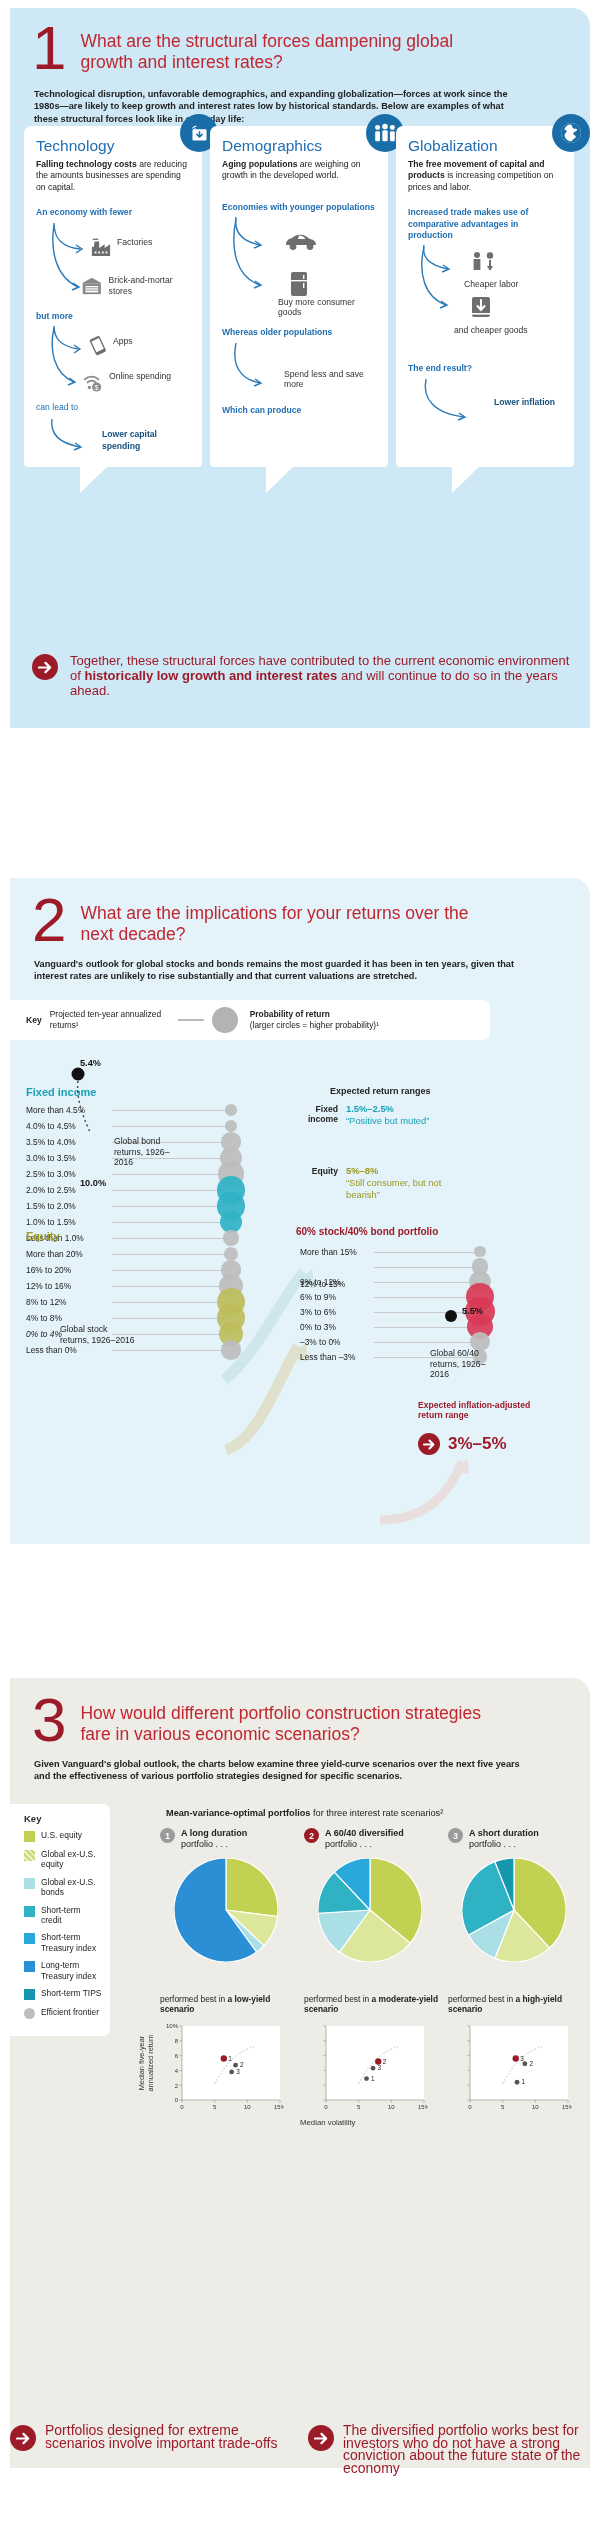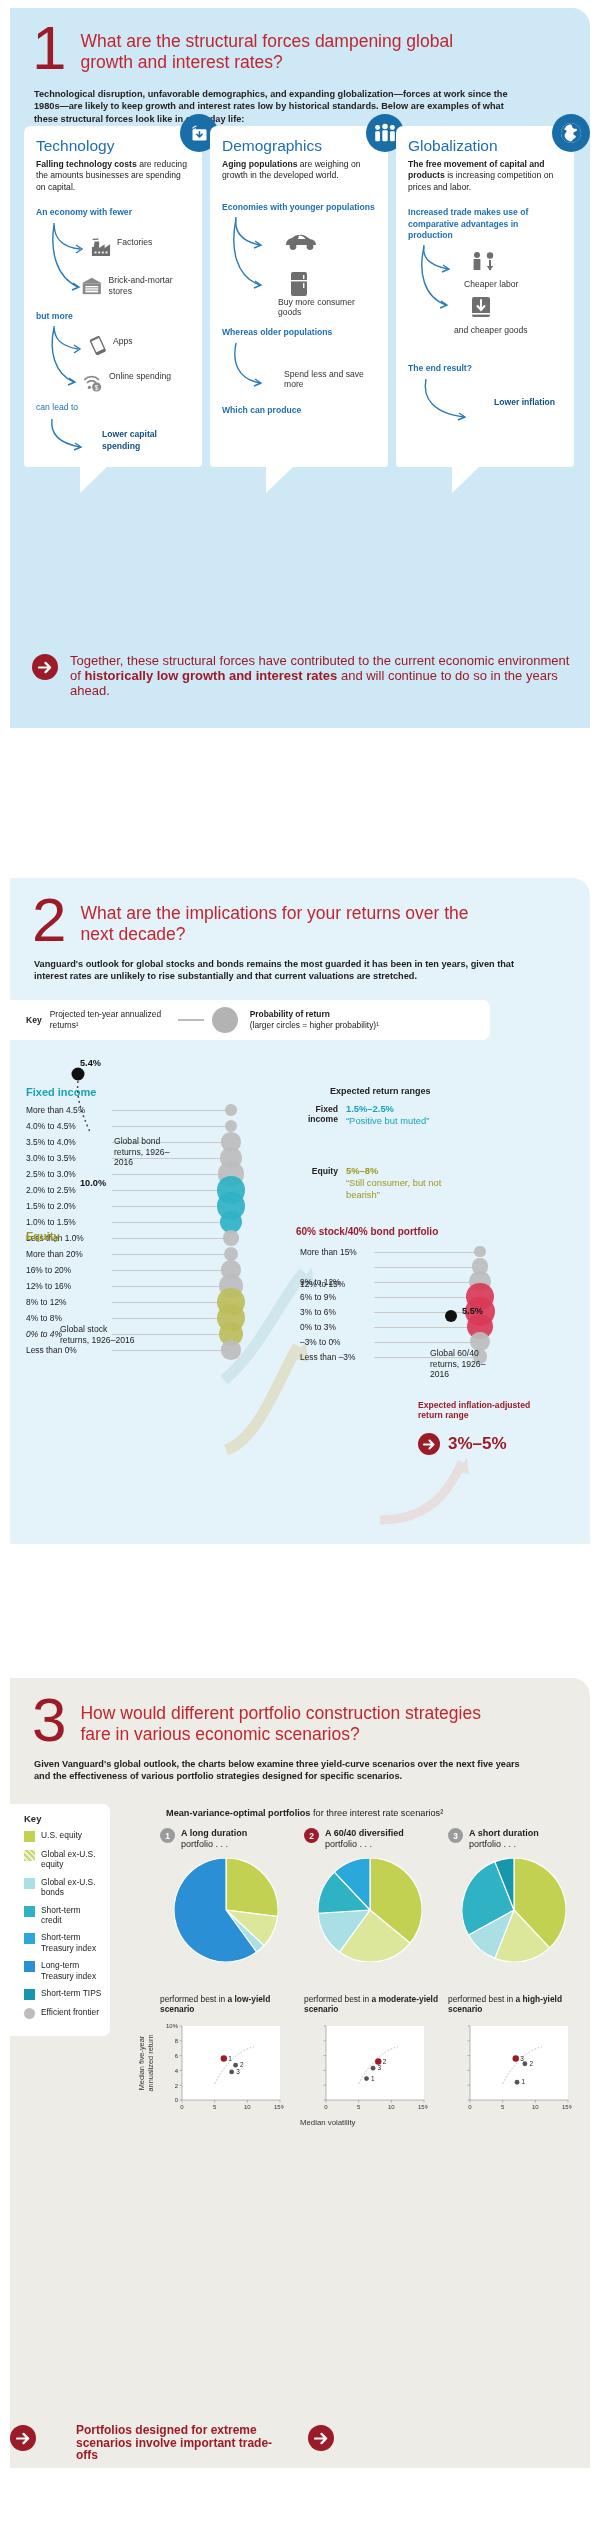--- a/index.html
+++ b/index.html
@@ -138,21 +138,21 @@
   .ylab-rot{
     position:absolute; transform:rotate(-90deg); transform-origin:left top;
     font-size:7.4px; line-height:8.6px; color:#333; width:70px; text-align:center;
   }
   .xlab{ position:absolute; font-size:7.8px; color:#333; }
 
   .foot{
     position:absolute; left:10px; top:2424px; width:580px; display:flex; gap:16px;
   }
   .foot .col{ display:flex; gap:9px; width:282px; }
-  .foot .txt{ color:#9c1b28; font-size:12px; line-height:12.6px; font-weight:bold;margin-left:31px;}
+  .foot .txt{ color:#9c1b28; font-size:14px; line-height:12.6px; font-weight:normal;}
 </style>
 </head>
 <body>
 
 <div class="sec" id="sec1">
   <div class="head">
     <div class="bignum">1</div>
     <div class="sec-title" style="padding-top:9px;width:420px">What are the structural forces dampening global growth and interest rates?</div>
   </div>
   <div class="sec-intro" style="width:540px">Technological disruption, unfavorable demographics, and expanding globalization—forces at work since the 1980s—are likely to keep growth and interest rates low by historical standards. Below are examples of what these structural forces look like in everyday life:</div>
@@ -755,14 +755,15 @@
         </svg>
     </div>
     <div class="txt">Portfolios designed for extreme scenarios involve important trade-offs</div>
   </div>
   <div class="col">
     <div class="redcircle">
       <svg width="15" height="13" viewBox="0 0 16 14">
           <path d="M1 7h11M8 2l5 5-5 5" stroke="#fff" stroke-width="2.4" fill="none" stroke-linecap="round" stroke-linejoin="round"></path>
         </svg>
     </div>
+    <div class="txt">The diversified portfolio works best for investors who do not have a strong conviction about the future state of the economy</div>
   </div>
 </div>
 
 </body></html>

